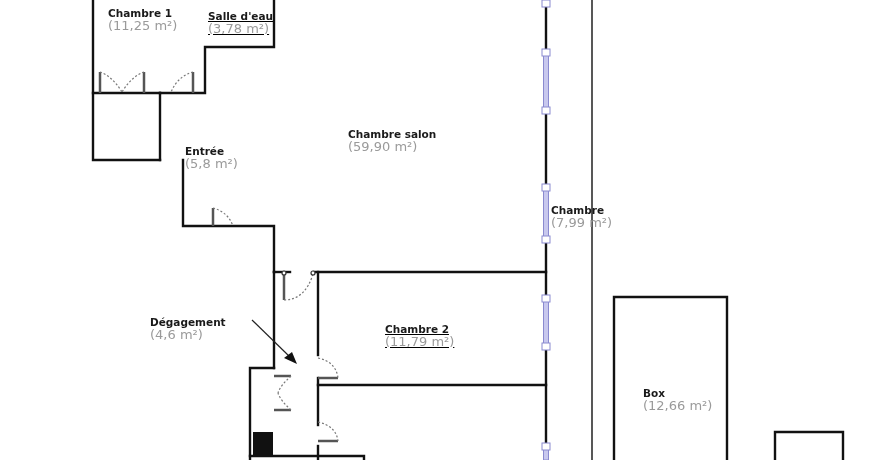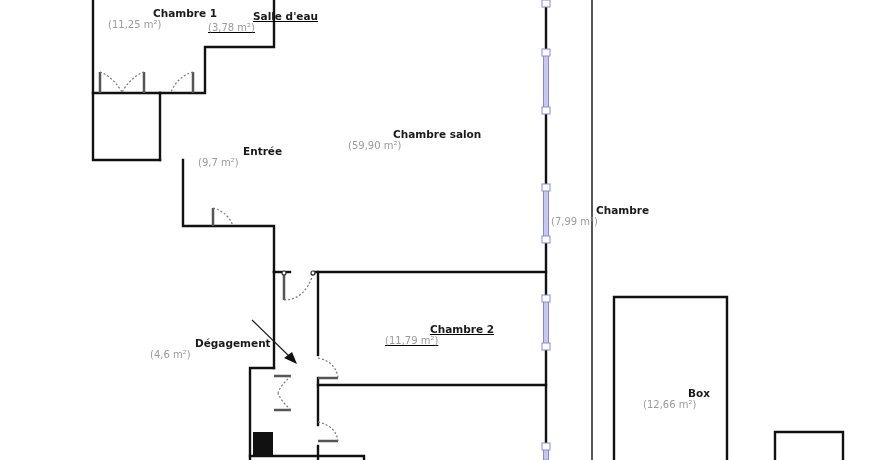--- a/index.html
+++ b/index.html
@@ -1,20 +1,20 @@
 <!DOCTYPE html>
 <html><head>
 <meta charset="utf-8">
 <style>
   html, body { margin:0; padding:0; background:#ffffff; }
   body { width:872px; height:460px; overflow:hidden; position:relative; font-family:"DejaVu Sans", sans-serif; }
   #plan { position:absolute; left:0; top:0; width:872px; height:460px; }
   .room-label { position:absolute; line-height:1.15; white-space:nowrap; }
-  .room-name { display:block; font-weight:bold; font-size:10.5px; color:#1a1a1a;margin-left:45px; }
-  .room-area { display:block; font-size:10px; color:#9a9a9a; }
+  .room-name { display:block; font-weight:bold; font-size:10.5px; color:#1a1a1a; }
+  .room-area { display:block; font-size:13px; color:#9a9a9a; }
 </style>
 </head>
 <body>
 
 <svg id="plan" viewBox="0 0 872 460" xmlns="http://www.w3.org/2000/svg">
   <g stroke="#111" stroke-width="2.4" fill="none" stroke-linecap="square">
 
     <polyline points="93,0 93,160 160,160"></polyline>
     <polyline points="93,93 160,93"></polyline>
     <line x1="160" y1="93" x2="160" y2="160"></line>
@@ -100,29 +100,29 @@
   <span class="room-area">(11,25 m²)</span>
 </div>
 <div class="room-label" style="left:208px;top:10px;text-decoration:underline;">
   <span class="room-name">Salle d'eau</span>
   <span class="room-area">(3,78 m²)</span>
 </div>
 <div class="room-label" style="left:348px;top:128px;">
   <span class="room-name">Chambre salon</span>
   <span class="room-area">(59,90 m²)</span>
 </div>
-<div class="room-label" style="left:198px;top:145px;">
+<div class="room-label" style="left:185px;top:145px;">
   <span class="room-name">Entrée</span>
-  <span class="room-area">(9,7 m²)</span>
+  <span class="room-area">(5,8 m²)</span>
 </div>
 <div class="room-label" style="left:551px;top:204px;">
   <span class="room-name">Chambre</span>
   <span class="room-area">(7,99 m²)</span>
 </div>
-<div class="room-label" style="left:150px;top:337px;">
+<div class="room-label" style="left:150px;top:316px;">
   <span class="room-name">Dégagement</span>
   <span class="room-area">(4,6 m²)</span>
 </div>
 <div class="room-label" style="left:385px;top:323px;text-decoration:underline;">
   <span class="room-name">Chambre 2</span>
   <span class="room-area">(11,79 m²)</span>
 </div>
 <div class="room-label" style="left:643px;top:387px;">
   <span class="room-name">Box</span>
   <span class="room-area">(12,66 m²)</span>

